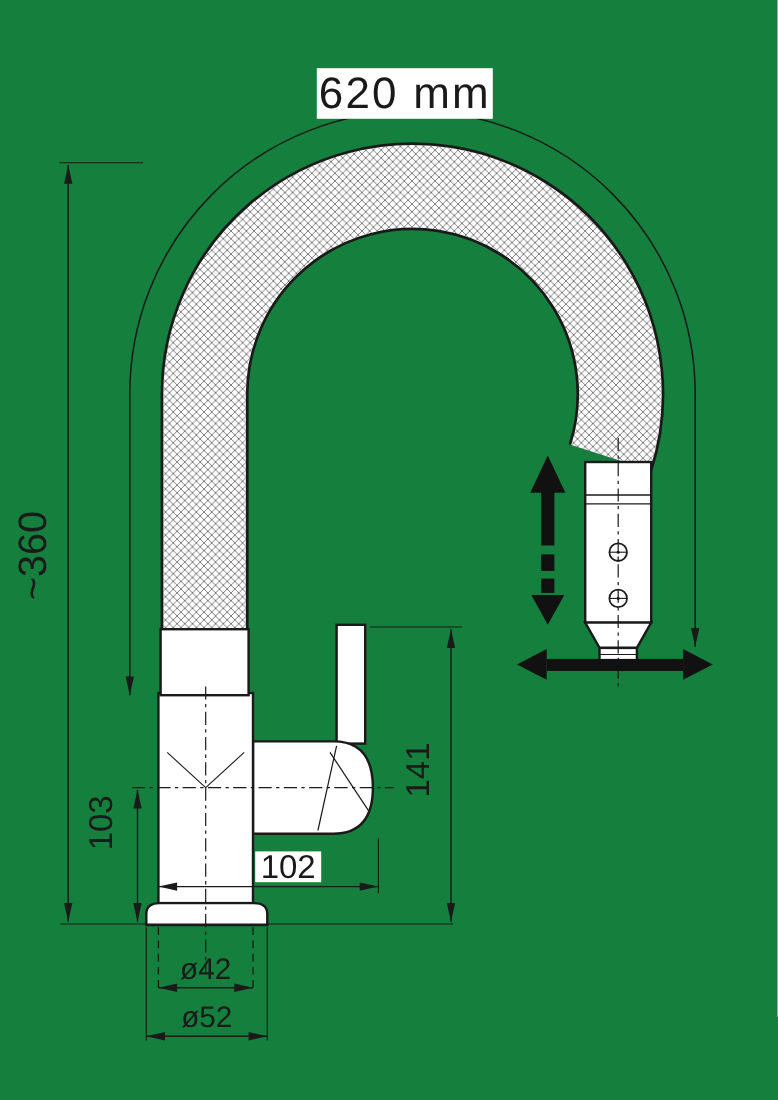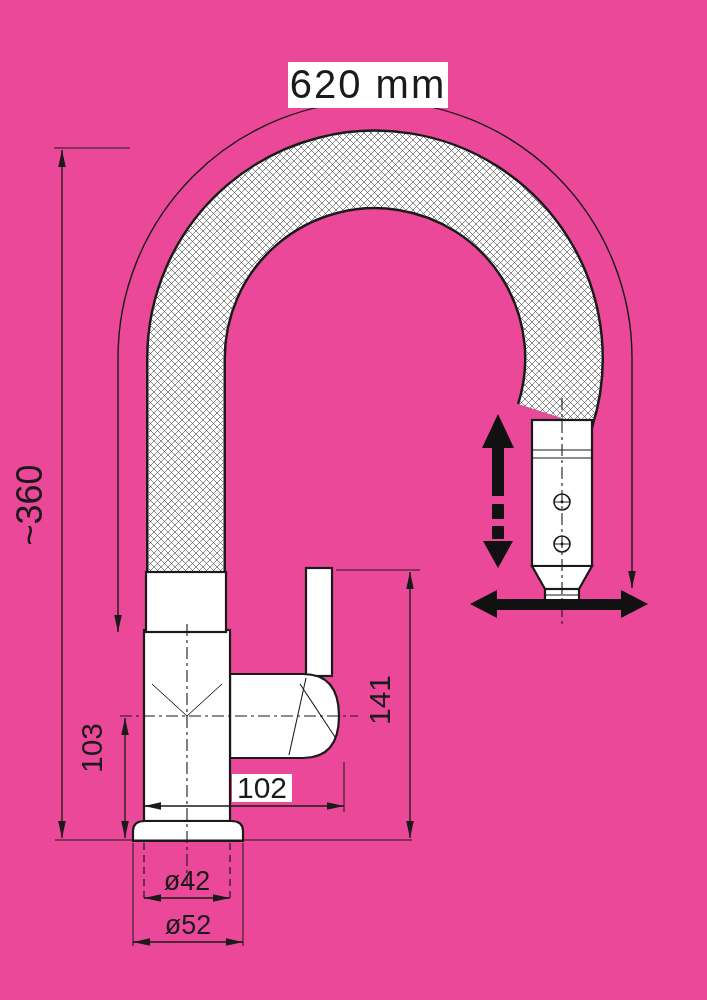--- a/index.html
+++ b/index.html
@@ -1,17 +1,17 @@
 <!DOCTYPE html>
 <html><head>
 <meta charset="utf-8">
 <style>
   html,body{margin:0;padding:0;background:#fff;}
   .canvas{
-    width:707px;height:1000px;background:#ec4899;position:relative;
+    width:707px;height:1000px;background:#15803d;position:relative;
     font-family:"Liberation Sans", sans-serif;overflow:hidden;
   }
   svg{display:block;}
   .dim-text{fill:#1a1a1a;}
 </style>
 </head>
 <body>
 
 <div class="canvas">
 <svg width="707" height="1000" viewBox="0 0 707 1000" xmlns="http://www.w3.org/2000/svg">

